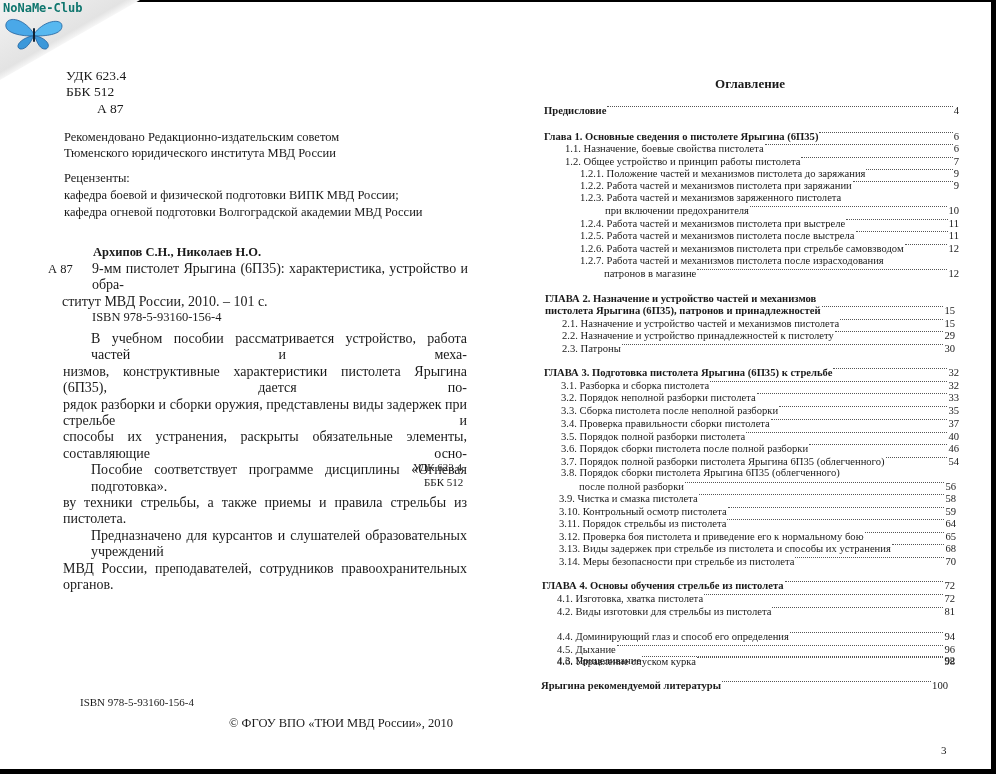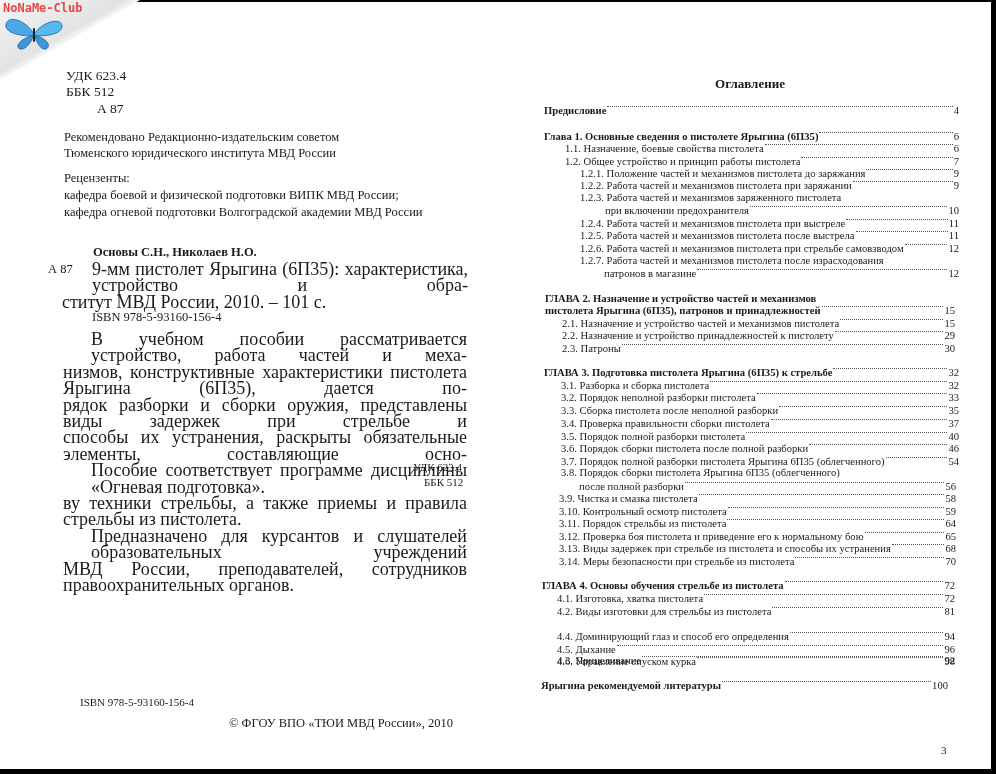--- a/index.html
+++ b/index.html
@@ -16,33 +16,33 @@
   
   .watermark { position: absolute; left: 0; top: 0; width: 140px; height: 80px; }
   .watermark-curl {
     position: absolute; left: 0; top: 0; width: 140px; height: 80px;
     background: linear-gradient(150deg, #f4f4f4 0%, #e3e3e3 45%, #ffffff 52%, rgba(255,255,255,0) 60%);
     clip-path: polygon(0 0, 140px 0, 0 80px);
   }
   .watermark-text {
     position: absolute; left: 3px; top: 1px;
     font-family: "DejaVu Sans Mono", monospace; font-size: 12px; font-weight: bold;
-    color: #ef4444; letter-spacing: 0px;
+    color: #0f766e; letter-spacing: 0px;
   }
   .butterfly { position: absolute; left: 4px; top: 16px; width: 60px; height: 34px; }
 
   
   .left-page { position: absolute; left: 0; top: 0; width: 498px; height: 774px; }
   .abs { position: absolute; white-space: nowrap; }
   .t13 { font-size: 13.5px; line-height: 16px; }
   .t12 { font-size: 12.5px; line-height: 15px; }
   .t11 { font-size: 11px; line-height: 13px; }
   .bold { font-weight: bold; }
   .para {
-    position: absolute; font-size: 18px; line-height: 16.4px; text-align: justify;
+    position: absolute; font-size: 14px; line-height: 16.4px; text-align: justify;
     white-space: normal;
   }
   .para .ln { display: block; text-align: justify; text-align-last: justify; }
   .para .ln.last { text-align-last: left; }
 
   
   .toc-title { position: absolute; left: 530px; width: 440px; top: 76px; text-align: center; font-size: 13px; font-weight: bold; }
   .toc-row {
     position: absolute; display: flex; align-items: flex-start;
     font-size: 10.6px; line-height: 12px; white-space: nowrap;
@@ -82,21 +82,21 @@
   <div class="abs t13" style="left:66px; top:84px;">ББК 512</div>
   <div class="abs t13" style="left:97px; top:101px;">А 87</div>
 
   <div class="abs t12" style="left:64px; top:146px;">Тюменского юридического института МВД России</div>
   <div class="abs t12" style="left:64px; top:130px;">Рекомендовано Редакционно-издательским советом</div>
 
   <div class="abs t12" style="left:64px; top:171px;">Рецензенты:</div>
   <div class="abs t12" style="left:64px; top:188px;">кафедра боевой и физической подготовки ВИПК МВД России;</div>
   <div class="abs t12" style="left:64px; top:205px;">кафедра огневой подготовки Волгоградской академии МВД России</div>
 
-  <div class="abs t12 bold" style="left:93px; top:245px;">Основы С.Н., Николаев Н.О.</div>
+  <div class="abs t12 bold" style="left:93px; top:245px;">Архипов С.Н., Николаев Н.О.</div>
   <div class="abs t12" style="left:48px; top:262px;">А 87</div>
   <div class="para" style="left:62px; top:261px; width:406px;">
     <span class="ln" style="padding-left:30px;">9-мм пистолет Ярыгина (6П35): характеристика, устройство и обра-</span>
     <span class="ln last">ститут МВД России, 2010. – 101 с.</span>
   </div>
 
   <div class="abs t12" style="left:92px; top:310px;">ISBN 978-5-93160-156-4</div>
 
   <div class="para" style="left:63px; top:331px; width:404px;">
     <span class="ln" style="padding-left:28px;">В учебном пособии рассматривается устройство, работа частей и меха-</span>

